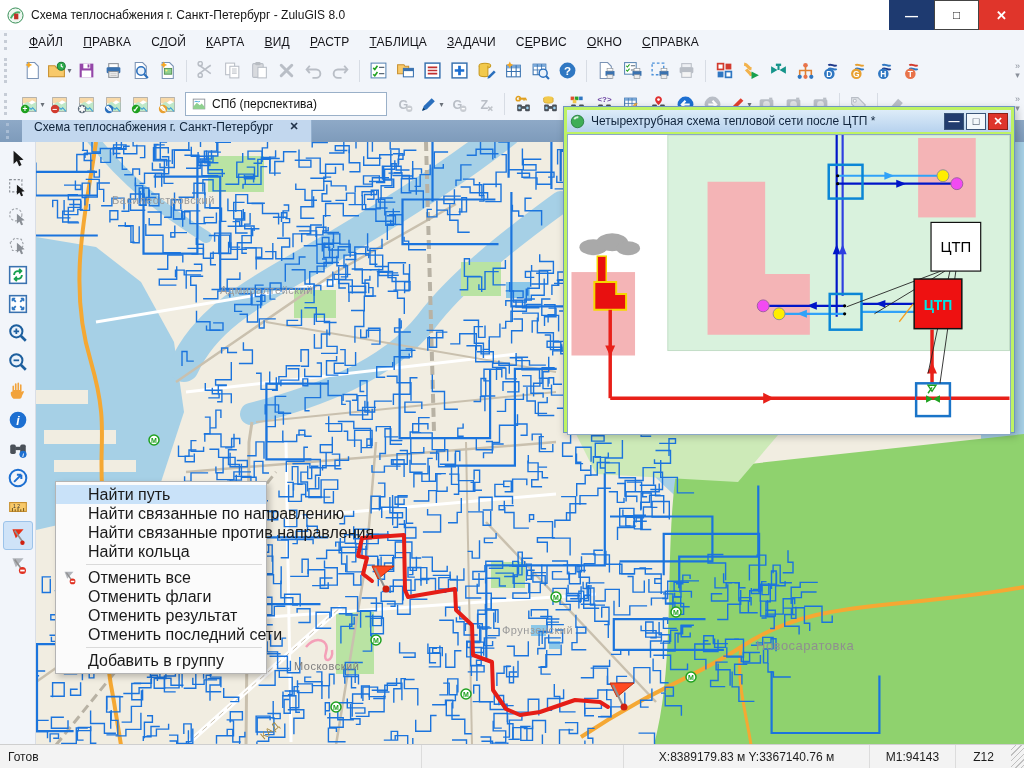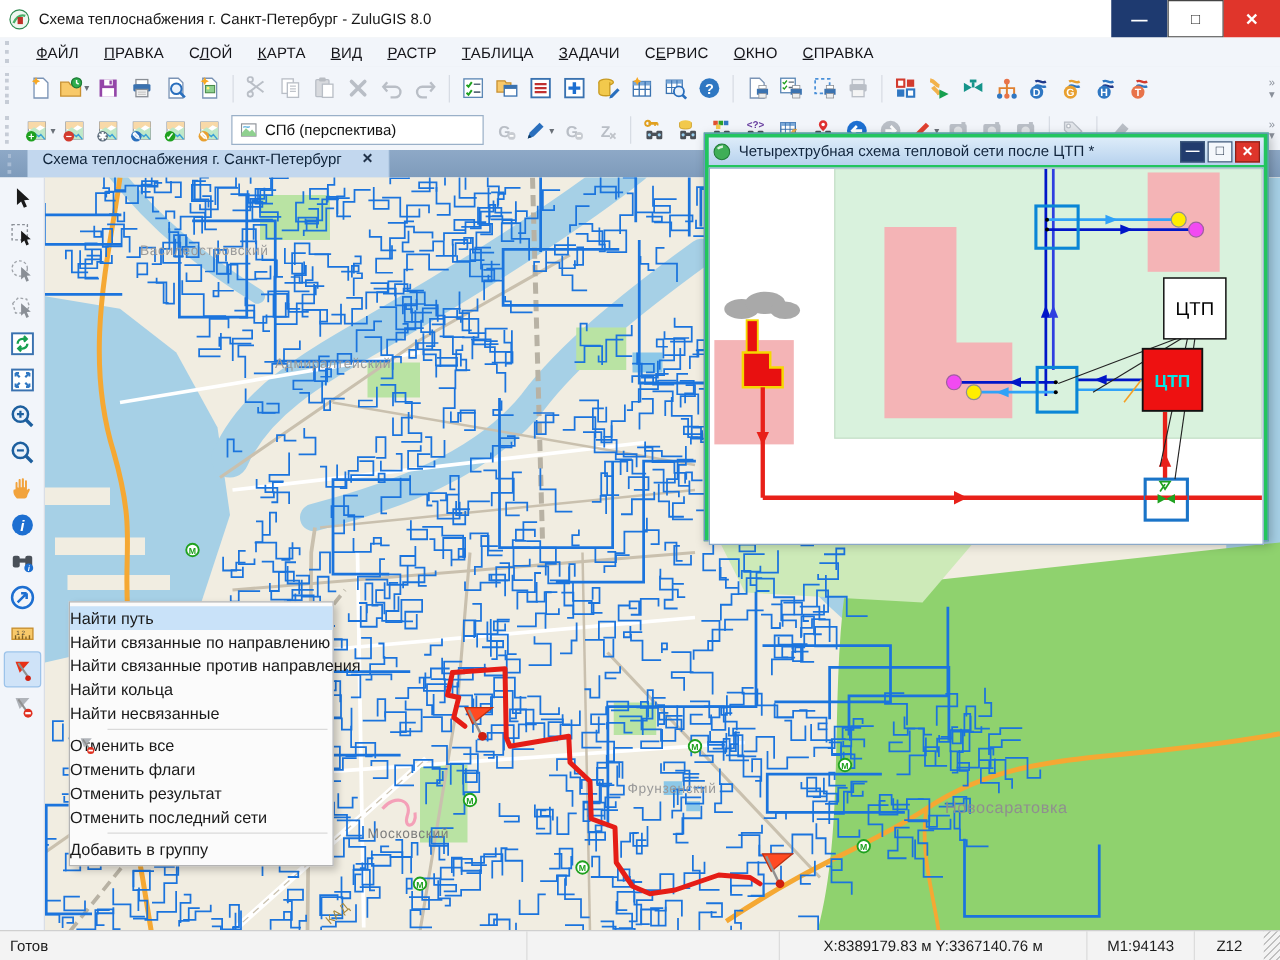--- a/index.html
+++ b/index.html
@@ -50,29 +50,29 @@
   .sbtn{width:30px;height:29px;display:flex;align-items:center;justify-content:center;
         border-radius:3px;box-sizing:border-box}
   .sbtn svg{width:20px;height:20px}
   .sbtn.active{background:#cfe3f8;border:1px solid #9cc3ea}
   
   .map{position:absolute;left:36px;top:142px;width:988px;height:603px;background:#f1ede1}
   
   .ctxmenu{position:absolute;left:55px;top:481px;width:212px;background:#fbfbfb;
            border:1px solid #b4b4b4;box-shadow:3px 3px 6px rgba(0,0,0,.22);
            padding:3px 0;box-sizing:border-box;z-index:40}
-  .mi{height:19px;display:flex;align-items:center;font-size:13px;
+  .mi{height:19px;display:flex;align-items:center;padding-left:32px;font-size:16px;
       color:#1a1a1a;position:relative;white-space:nowrap}
   .mi.hl{background:#c9e2f9}
   .mi .mic{position:absolute;left:5px;top:1px;width:18px;height:17px}
   .mi .mic svg{width:16px;height:16px}
   .msep{height:1px;background:#dadada;margin:3px 4px 3px 30px}
   
   .floatwin{position:absolute;left:563px;top:106px;width:452px;height:327px;z-index:30;
-            background:#22c55e;border:1px solid #6e96c0;box-sizing:border-box;
+            background:#bef264;border:1px solid #6e96c0;box-sizing:border-box;
             box-shadow:2px 3px 8px rgba(0,0,0,.25);padding:3px}
   .fw-title{height:22px;background:linear-gradient(#ddecf9,#b7d2ee);display:flex;
             align-items:center;gap:6px;padding:0 3px;font-size:12px;color:#10243c}
   .fw-title svg{width:15px;height:15px}
   .fw-btns{margin-left:auto;display:flex;gap:2px}
   .fwb{width:20px;height:17px;display:flex;align-items:center;justify-content:center;
        font-size:11px;box-sizing:border-box;border:1px solid #3a5578}
   .fwb.min{background:#223c6e;color:#fff;font-weight:bold}
   .fwb.max{background:#f4f8fc;color:#1a2a40;font-weight:bold}
   .fwb.close{background:#de352b;color:#fff;font-weight:bold;border-color:#8a2018}
@@ -1648,23 +1648,20 @@
     </div>
     <div class="mi">
       <span>Найти связанные по направлению</span>
     </div>
     <div class="mi">
       <span>Найти связанные против направления</span>
     </div>
     <div class="mi">
       <span>Найти кольца</span>
     </div>
-    <div class="mi">
-      <span>Найти несвязанные</span>
-    </div>
     <div class="msep"></div>
     <div class="mi">
       <span class="mic"><svg viewBox="0 0 18 18">
           <path d="M4 3h10l-7 8z" fill="#b0b4ba"></path>
           <path d="M6 4l7 10" stroke="#909090" stroke-width="1.5"></path>
           <circle cx="13" cy="14" r="3.2" fill="#e03020"></circle>
           <rect x="11" y="13.2" width="4" height="1.6" fill="#fff"></rect>
         </svg></span>
       <span>Отменить все</span>
     </div>

